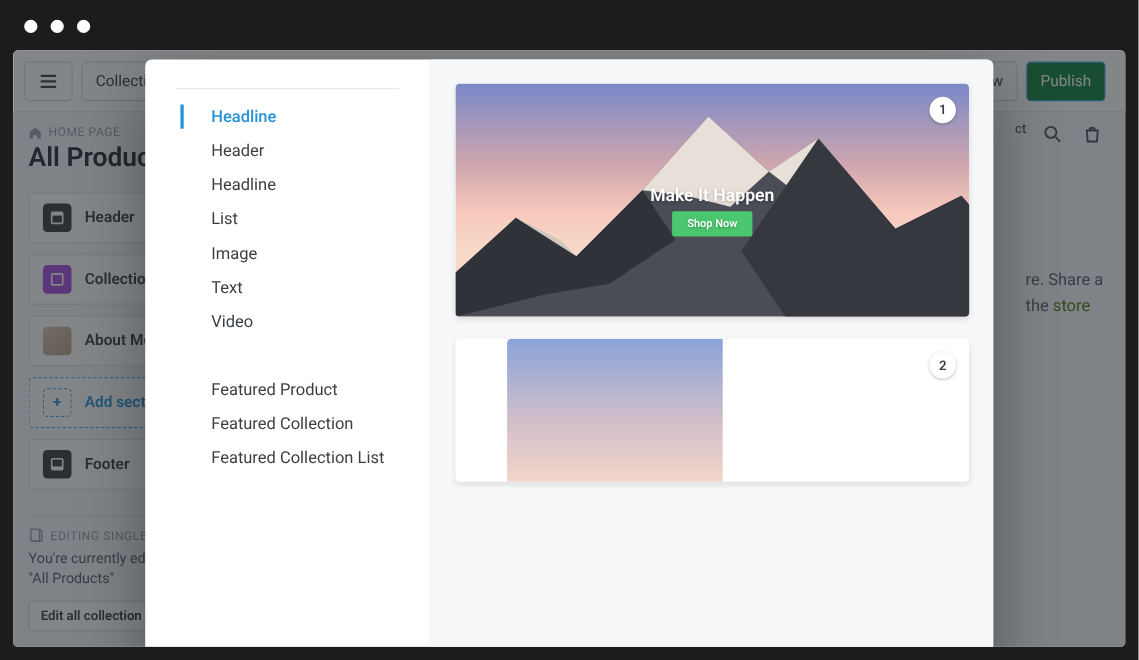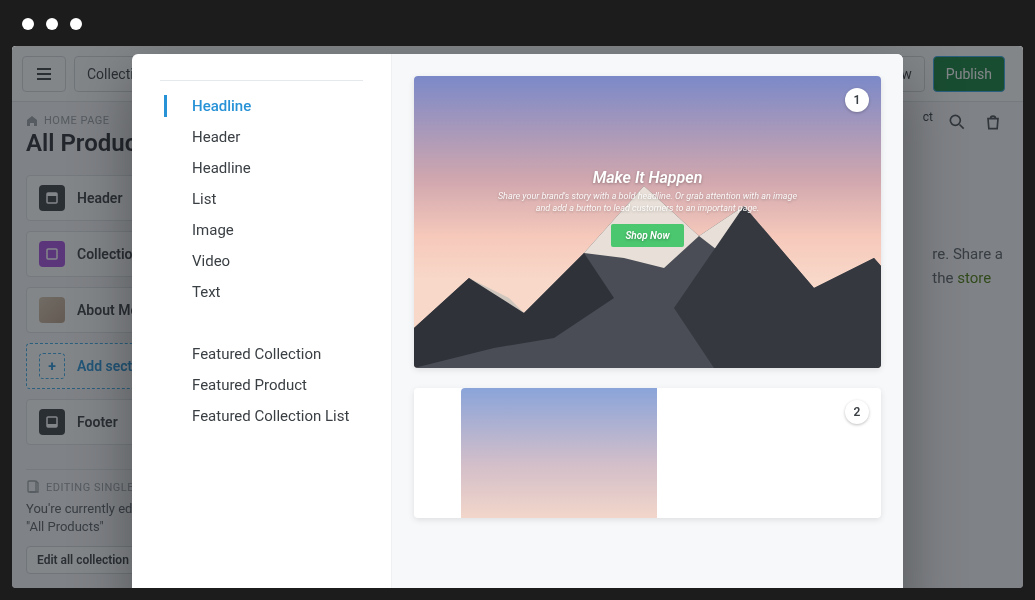--- a/index.html
+++ b/index.html
@@ -47,21 +47,21 @@
   .m-title { font-size: 22px; font-weight: 600; color: #2a2e33; margin-bottom: 14px; }
   .m-title-underline { height:1px; background:#e6e9ec; margin-bottom: 16px; }
   .m-list { display:flex; flex-direction:column; gap: 13px; margin-left: 32px; }
   .m-item { font-size: 15px; color: #3a3f44; cursor:pointer; position:relative; padding-left:0; }
   .m-item.active { color: #2892d7; font-weight: 500; }
   .m-item.active::before { content:""; position:absolute; left:-28px; top:-2px; bottom:-2px; width:3px; background:#2892d7; }
   .m-gap { height: 18px; }
   .m-right { flex:1; background:#f7f8fa; padding: 22px 22px 0; overflow:hidden; }
   .card { background:#fff; border-radius:4px; box-shadow: 0 2px 6px rgba(0,0,0,.1); margin-bottom: 20px; position:relative; overflow:hidden; }
   .badge-num { position:absolute; right:12px; top:12px; width:24px; height:24px; border-radius:50%; background:#fff; box-shadow:0 1px 3px rgba(0,0,0,.25); display:flex; align-items:center; justify-content:center; font-size:12px; font-weight:600; color:#3a3f44; z-index:2;}
-  .hero { height: 292px; position:relative; overflow:hidden;font-style:italic; }
+  .hero { height: 212px; position:relative; overflow:hidden; }
   .sky { position:absolute; inset:0; background: linear-gradient(#7b89c8 0%, #cfa6ae 35%, #f6c9bb 55%, #f8d8c9 70%); }
   .mountain { position:absolute; bottom:0; left:0; right:0; height: 210px; }
   .hero-text { position:absolute; left:0; right:0; top: 92px; text-align:center; color:#fff; z-index:3; text-shadow: 0 1px 3px rgba(0,0,0,.3); }
   .hero-text h3 { font-size:16px; font-weight:600; margin-bottom:4px; }
   .hero-text p { font-size:9px; opacity:.9; line-height:1.3; max-width: 300px; margin: 0 auto 10px; }
   .shop-btn { display:inline-block; background:#4bc86f; color:#fff; font-size:10px; font-weight:600; padding:6px 14px; border-radius:2px; }
   .card2 { height: 130px; display:flex; }
   .card2 .img { width: 42%; background: linear-gradient(#8aa4d9 0%, #d4bfc9 60%, #f2d6ca 100%); border-top-left-radius:4px; }
   .card2 .txt { flex:1; }
 </style>
@@ -191,44 +191,43 @@
   <div class="overlay"></div>
   <div class="modal">
     <div class="m-left">
       <div class="m-title-underline"></div>
       <div class="m-list">
         <div class="m-item active">Headline</div>
         <div class="m-item">Header</div>
         <div class="m-item">Headline</div>
         <div class="m-item">List</div>
         <div class="m-item">Image</div>
+        <div class="m-item">Text</div>
         <div class="m-item">Video</div>
-        <div class="m-item">Text</div>
         <div class="m-gap"></div>
+        <div class="m-item">Featured Product</div>
         <div class="m-item">Featured Collection</div>
-        <div class="m-item">Featured Product</div>
         <div class="m-item">Featured Collection List</div>
       </div>
     </div>
     <div class="m-right">
       <div class="card">
         <div class="badge-num">1</div>
         <div class="hero">
           <div class="sky"></div>
           <svg class="mountain" viewBox="0 0 500 210" preserveAspectRatio="none">
             <polygon points="0,210 0,170 55,120 110,155 170,95 230,28 285,78 330,48 400,130 460,100 500,145 500,210" fill="#4a4d55"></polygon>
             <polygon points="170,95 230,28 285,78 250,110 210,100" fill="#e8e0d8"></polygon>
             <polygon points="285,78 330,48 365,90 320,105" fill="#e8e0d8"></polygon>
             <polygon points="55,120 95,140 110,155 80,160" fill="#cfc6bd"></polygon>
             <polygon points="0,210 0,170 55,120 110,155 170,95 200,140 140,180 80,190" fill="#2f3239"></polygon>
             <polygon points="330,48 400,130 460,100 500,145 500,210 300,210 260,150" fill="#35383f"></polygon>
           </svg>
           <div class="hero-text">
             <h3>Make It Happen</h3>
-            <p>Share your brand's story with a bold headline. Or grab attention with an image and add a button to lead customers to an important page.</p>
             <span class="shop-btn">Shop Now</span>
           </div>
         </div>
       </div>
       <div class="card card2">
         <div class="badge-num">2</div>
         <div style="width:10%"></div>
         <div class="img"></div>
         <div class="txt"></div>
       </div>

